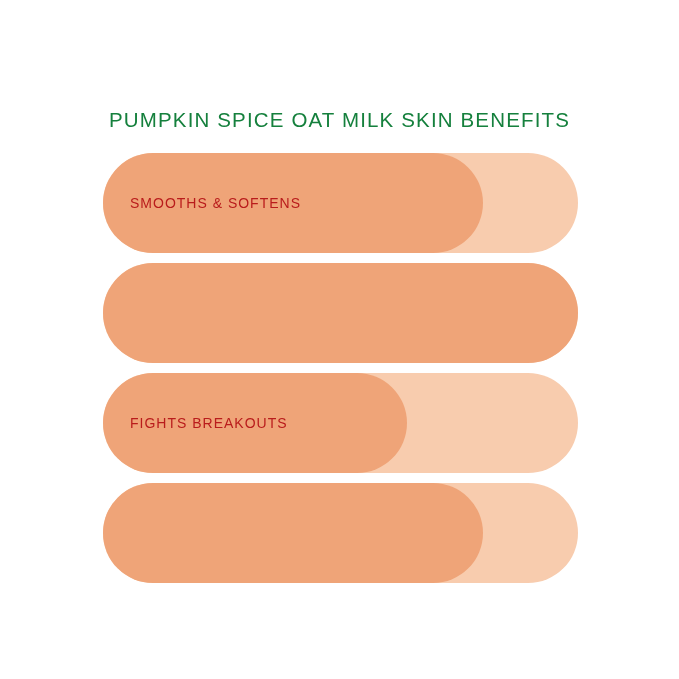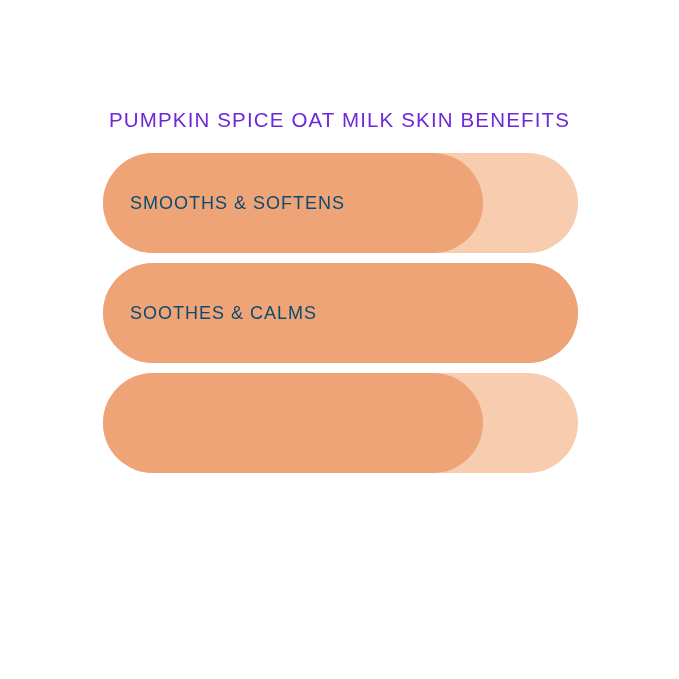--- a/index.html
+++ b/index.html
@@ -18,21 +18,21 @@
     background: #ffffff;
     overflow: hidden;
     box-sizing: border-box;
   }
   .chart-title {
     position: absolute;
     top: 108px;
     left: 0;
     width: 679px;
     text-align: center;
-    color: #6d28d9;
+    color: #15803d;
     font-size: 20.5px;
     letter-spacing: 1.15px;
     font-weight: 400;
     text-transform: uppercase;
     white-space: nowrap;
     font-family: "Liberation Sans", sans-serif;
   }
   .bars {
     position: absolute;
     top: 153px;
@@ -64,22 +64,22 @@
     border-radius: 50px;
     box-sizing: border-box;
   }
   .bar-label {
     position: absolute;
     top: 0;
     left: 27px;
     height: 100%;
     display: flex;
     align-items: center;
-    color: #0c4a6e;
-    font-size: 18px;
+    color: #b91c1c;
+    font-size: 14px;
     letter-spacing: 1.0px;
     font-weight: 400;
     text-transform: uppercase;
     white-space: nowrap;
     font-family: "Liberation Sans", sans-serif;
     z-index: 2;
   }
 </style>
 </head>
 <body>
@@ -92,23 +92,27 @@
 
     <div class="bar-row">
       <div class="bar-track"></div>
       <div class="bar-fill" style="width: 80%;"></div>
       <div class="bar-label">SMOOTHS &amp; SOFTENS</div>
     </div>
 
     <div class="bar-row">
       <div class="bar-track"></div>
       <div class="bar-fill" style="width: 100%;"></div>
-      <div class="bar-label">SOOTHES &amp; CALMS</div>
     </div>
 
+    <div class="bar-row">
+      <div class="bar-track"></div>
+      <div class="bar-fill" style="width: 64%;"></div>
+      <div class="bar-label">FIGHTS BREAKOUTS</div>
+    </div>
 
     <div class="bar-row">
       <div class="bar-track"></div>
       <div class="bar-fill" style="width: 80%;"></div>
     </div>
 
   </div>
 </div>
 
 </body></html>

